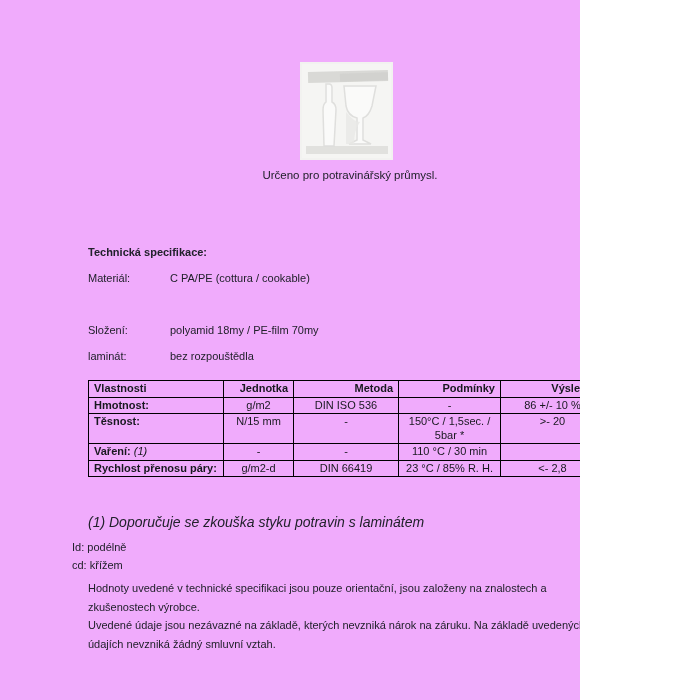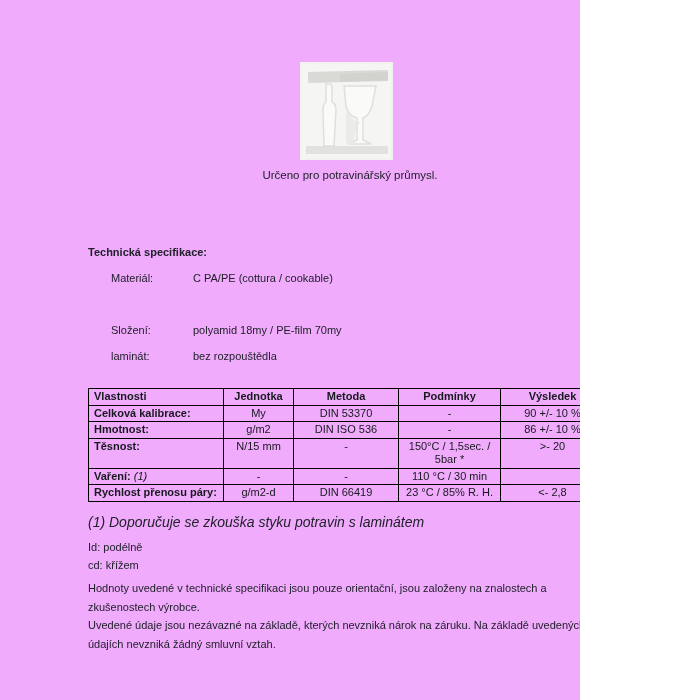--- a/index.html
+++ b/index.html
@@ -28,59 +28,59 @@
     text-align: center;
     font-size: 11.5px;
   }
   .section-title {
     position: absolute;
     left: 88px; top: 246px;
     font-weight: bold;
     text-align: center;
   }
   .spec-row { position: absolute; left: 88px; width: 420px; }
-  .spec-row .spec-label { display: inline-block; width: 82px; margin-left: 23px; }
+  .spec-row .spec-label { display: inline-block; width: 82px; }
   .spec-row.r0 { top: 272px; }
   .spec-row.r1 { top: 298px; }
   .spec-row.r2 { top: 324px; }
   .spec-row.r3 { top: 350px; }
 
   table.spec-table {
     position: absolute;
-    left: 88px; top: 388px;
+    left: 88px; top: 380px;
     border-collapse: collapse;
     table-layout: fixed;
     width: 516px;
     font-size: 11px;
     color: #18181f;
   }
   .spec-table td, .spec-table th {
     border: 1px solid #000000;
     padding: 1px 5px;
     text-align: center;
     vertical-align: middle;
     white-space: pre-line;
     line-height: 13.5px;
     overflow: hidden;
   }
-  .spec-table th { font-weight: bold; }
+  .spec-table th { font-weight: bold; text-align: right; }
   .spec-table th.first, .spec-table td.first { text-align: left; font-weight: bold; }
   .spec-table tr.h1 { height: 16px; }
   .spec-table tr.h2 { height: 30px; margin-left: 21px; }
   .spec-table .note { font-weight: normal; font-style: italic; }
 
   .footnote {
     position: absolute;
     left: 88px; top: 514px;
     font-style: italic;
     font-size: 14px;
   }
   .directions {
     position: absolute;
-    left: 88px; top: 538px;
+    left: 72px; top: 538px;
     line-height: 18px;
     white-space: pre-line;
   }
   .disclaimer {
     position: absolute;
     left: 88px; top: 579px;
     width: 525px;
     line-height: 18.6px;
     white-space: pre-line;
   }
@@ -136,27 +136,20 @@
     </colgroup>
     <tbody>
         <tr class="h1">
       <th class="first">Vlastnosti</th>
       <th>Jednotka</th>
       <th>Metoda</th>
       <th>Podmínky</th>
       <th>Výsledek</th>
     </tr>
     <tr class="h1">
-      <td class="first">Celková kalibrace:</td>
-      <td>My</td>
-      <td>DIN 53370</td>
-      <td>-</td>
-      <td>90 +/- 10 %</td>
-    </tr>
-    <tr class="h1">
       <td class="first">Hmotnost:</td>
       <td>g/m2</td>
       <td>DIN ISO 536</td>
       <td>-</td>
       <td>86 +/- 10 %</td>
     </tr>
     <tr class="h2">
       <td class="first" style="vertical-align:top">Těsnost:</td>
       <td style="vertical-align:top">N/15 mm</td>
       <td style="vertical-align:top">-</td>

